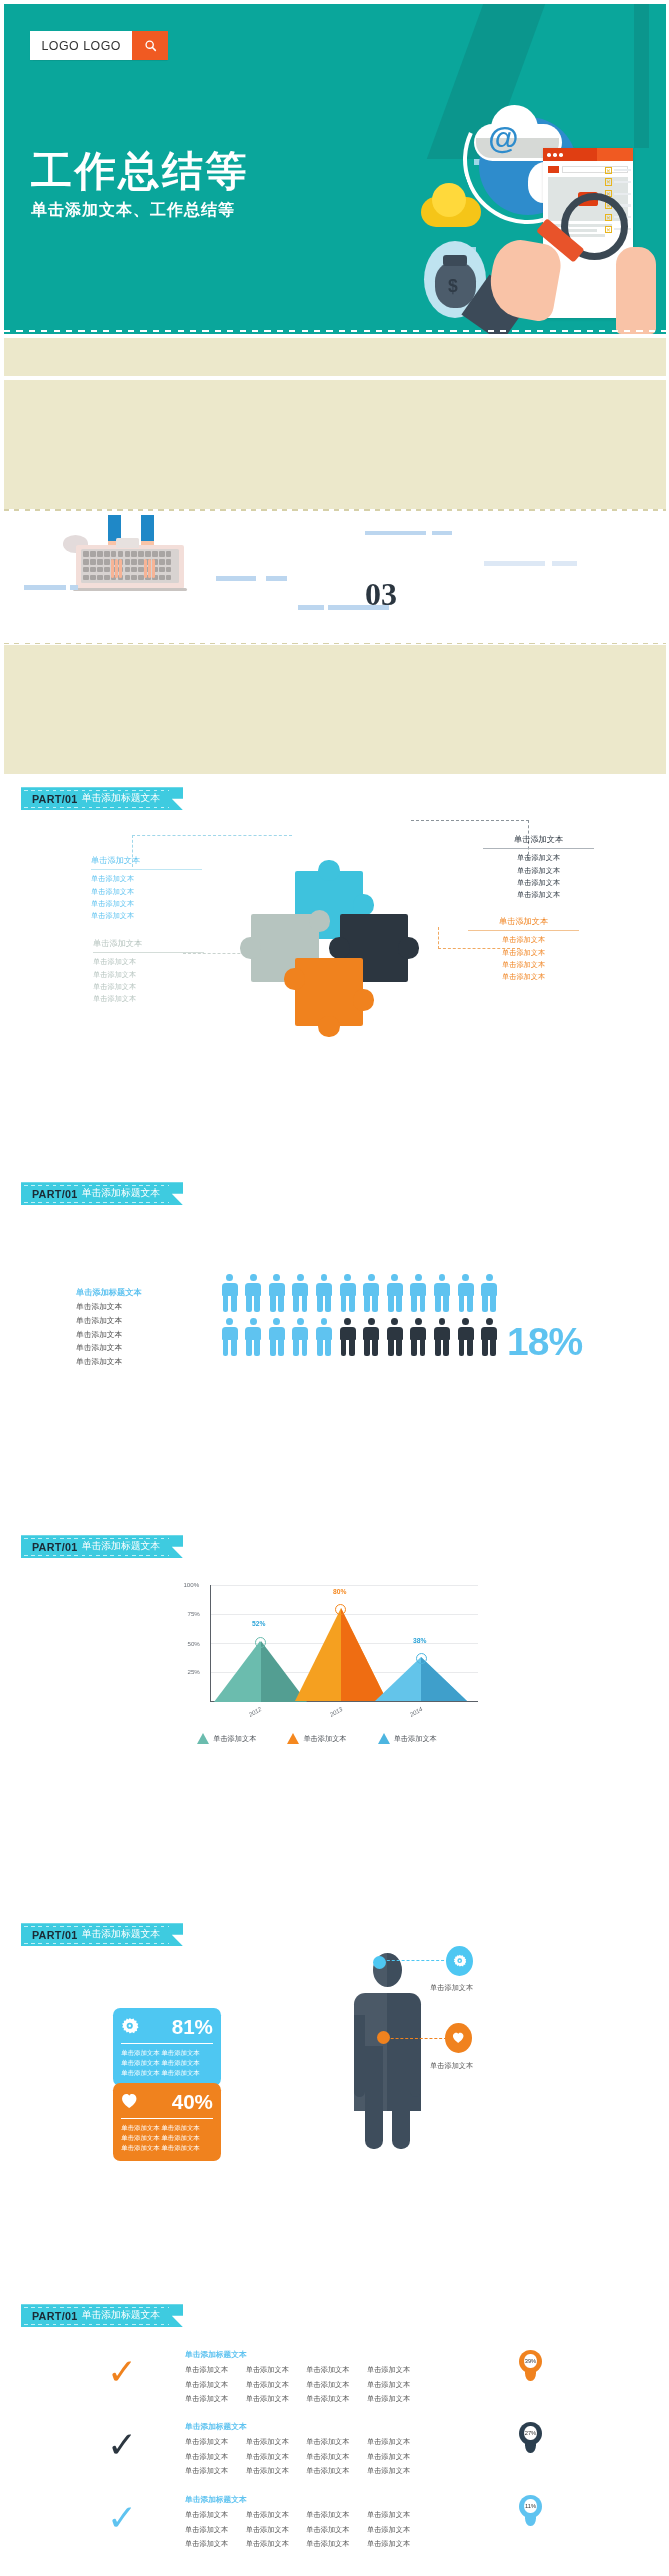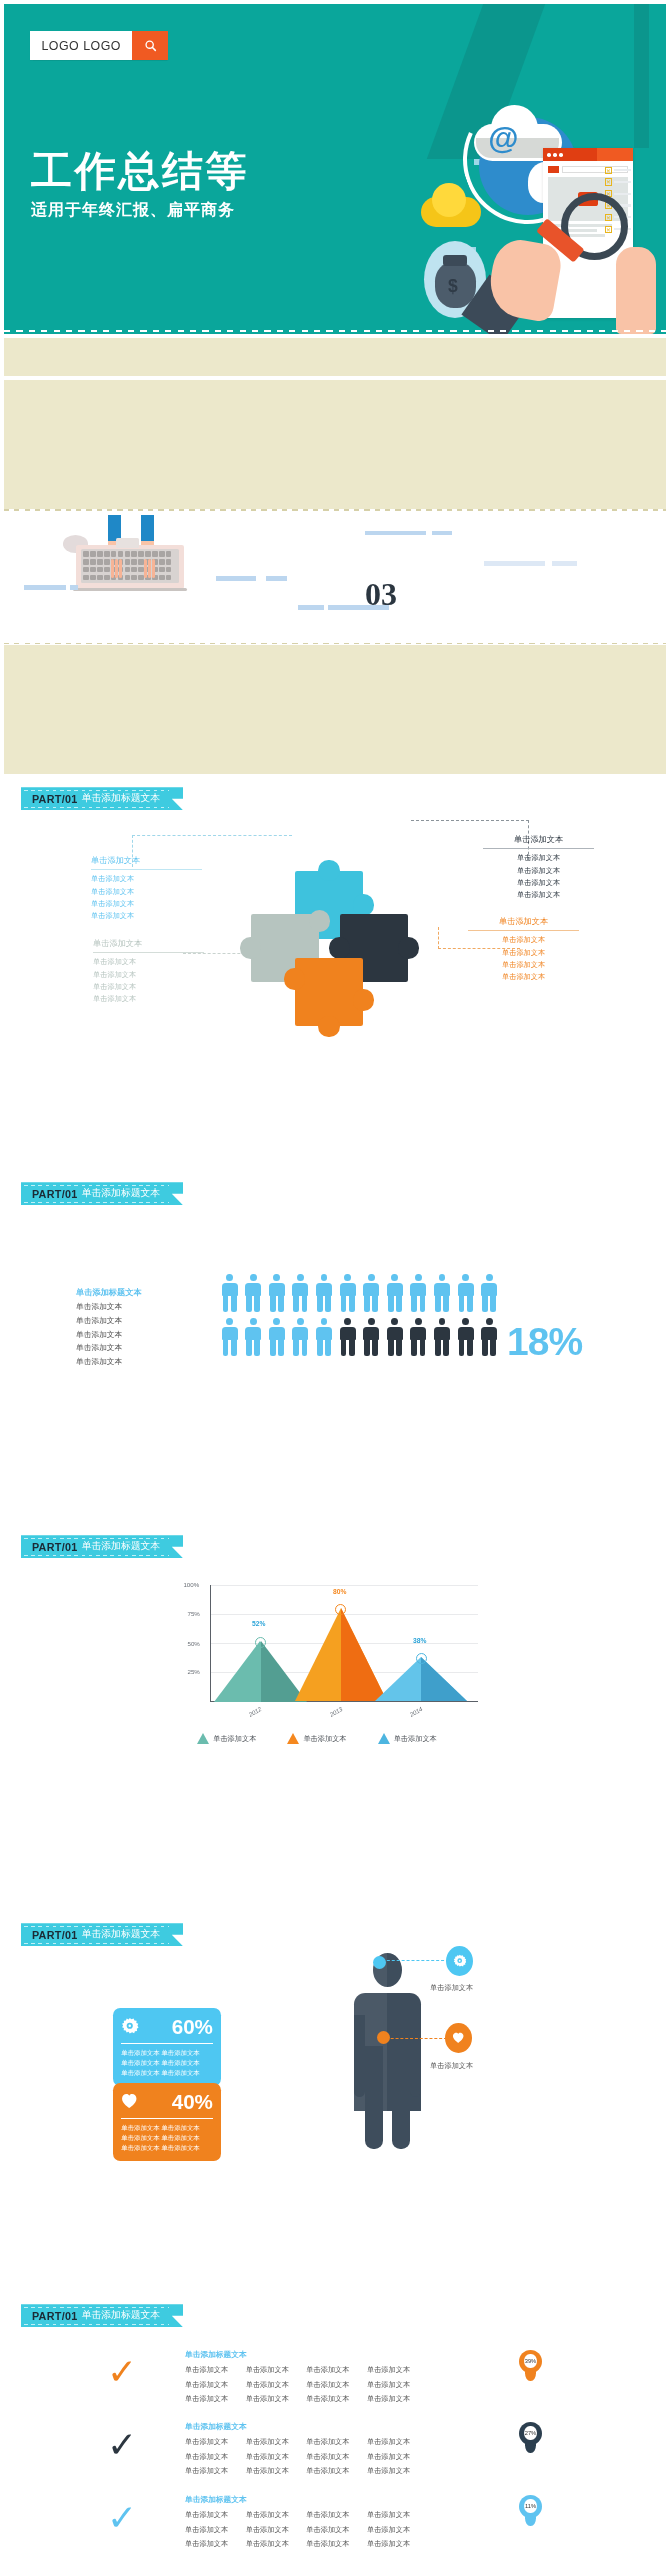--- a/index.html
+++ b/index.html
@@ -174,21 +174,21 @@
     <div class="logo-btn">
       <svg width="13.4" height="13.4" viewBox="0 0 26 26" aria-hidden="true">
         <circle cx="11" cy="11" r="7" fill="none" stroke="#fff" stroke-width="2.6"></circle>
         <line x1="16" y1="16" x2="22" y2="22" stroke="#fff" stroke-width="3" stroke-linecap="round"></line>
       </svg>
     </div>
   </div>
 
   <div class="cover-text">
     <div class="cover-title">工作总结等</div>
-    <div class="cover-sub2">适用于年终汇报、扁平商务</div>
+    <div class="cover-sub2">单击添加文本、工作总结等</div>
   </div>
 
   <div class="ill">
     <div class="tab" style="left:60px;top:67px;width:28px;"></div>
     <div class="tab" style="left:20.6px;top:110px;width:38px;"></div>
     <div class="tab" style="left:30px;top:155px;width:32px;"></div>
     <div class="tab" style="left:37px;top:192px;width:44px;"></div>
     <div class="tab" style="left:179px;top:101px;width:31px;"></div>
     <div class="tab" style="left:202px;top:209px;width:37px;"></div>
     <div class="arcring"></div>
@@ -667,21 +667,21 @@
 
   <div class="card" style="left:109px;top:91px;background:#4ec7f2;">
     <div class="top">
       <span>
         <svg width="17.5" height="17.5" viewBox="0 0 34 34">
             <path d="M17 2l3.4 2.2L24.5 3l1.6 3.9 4.2.6-.6 4.2 3.9 1.6-1.7 3.9 2.2 3.4-3.4 2.2.6 4.2-4.2.6-1.6 3.9-3.9-1.7L17 32l-2.2-3.4-3.9 1.7-1.6-3.9-4.2-.6.6-4.2L2 19.8l2.2-3.4L2 13l3.9-1.6-.6-4.2 4.2-.6L11.1 3l3.9 1.7z" fill="#fff"></path>
             <circle cx="17" cy="17" r="6" fill="#4ec7f2"></circle>
             <circle cx="17" cy="17" r="2.4" fill="#fff"></circle>
           </svg>
       </span>
-      <span class="pct">60%</span>
+      <span class="pct">81%</span>
     </div>
     <div class="hr"></div>
     <div class="bl">
       <div>单击添加文本 单击添加文本</div>
       <div>单击添加文本 单击添加文本</div>
       <div>单击添加文本 单击添加文本</div>
     </div>
   </div>
 
   <div class="card" style="left:109px;top:166px;background:#f0821e;">

